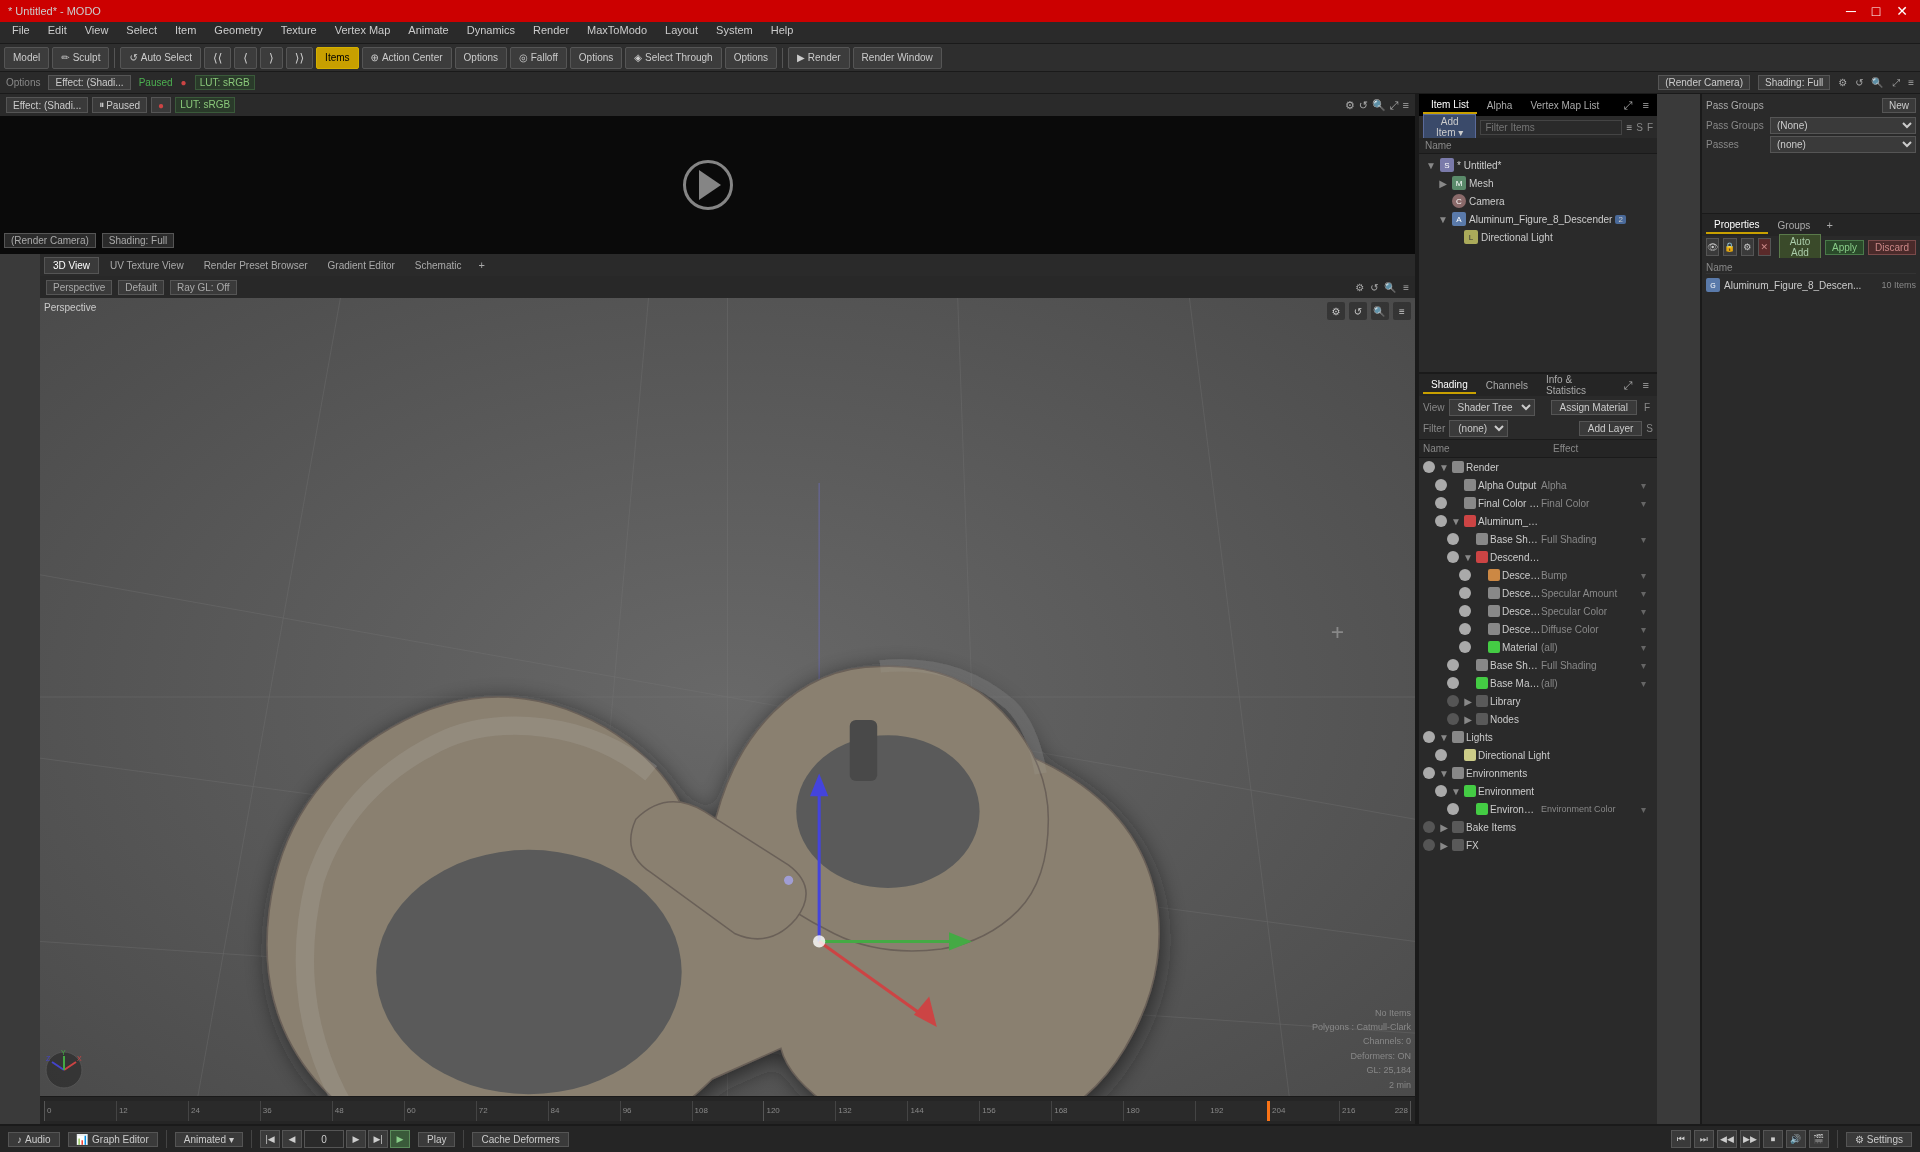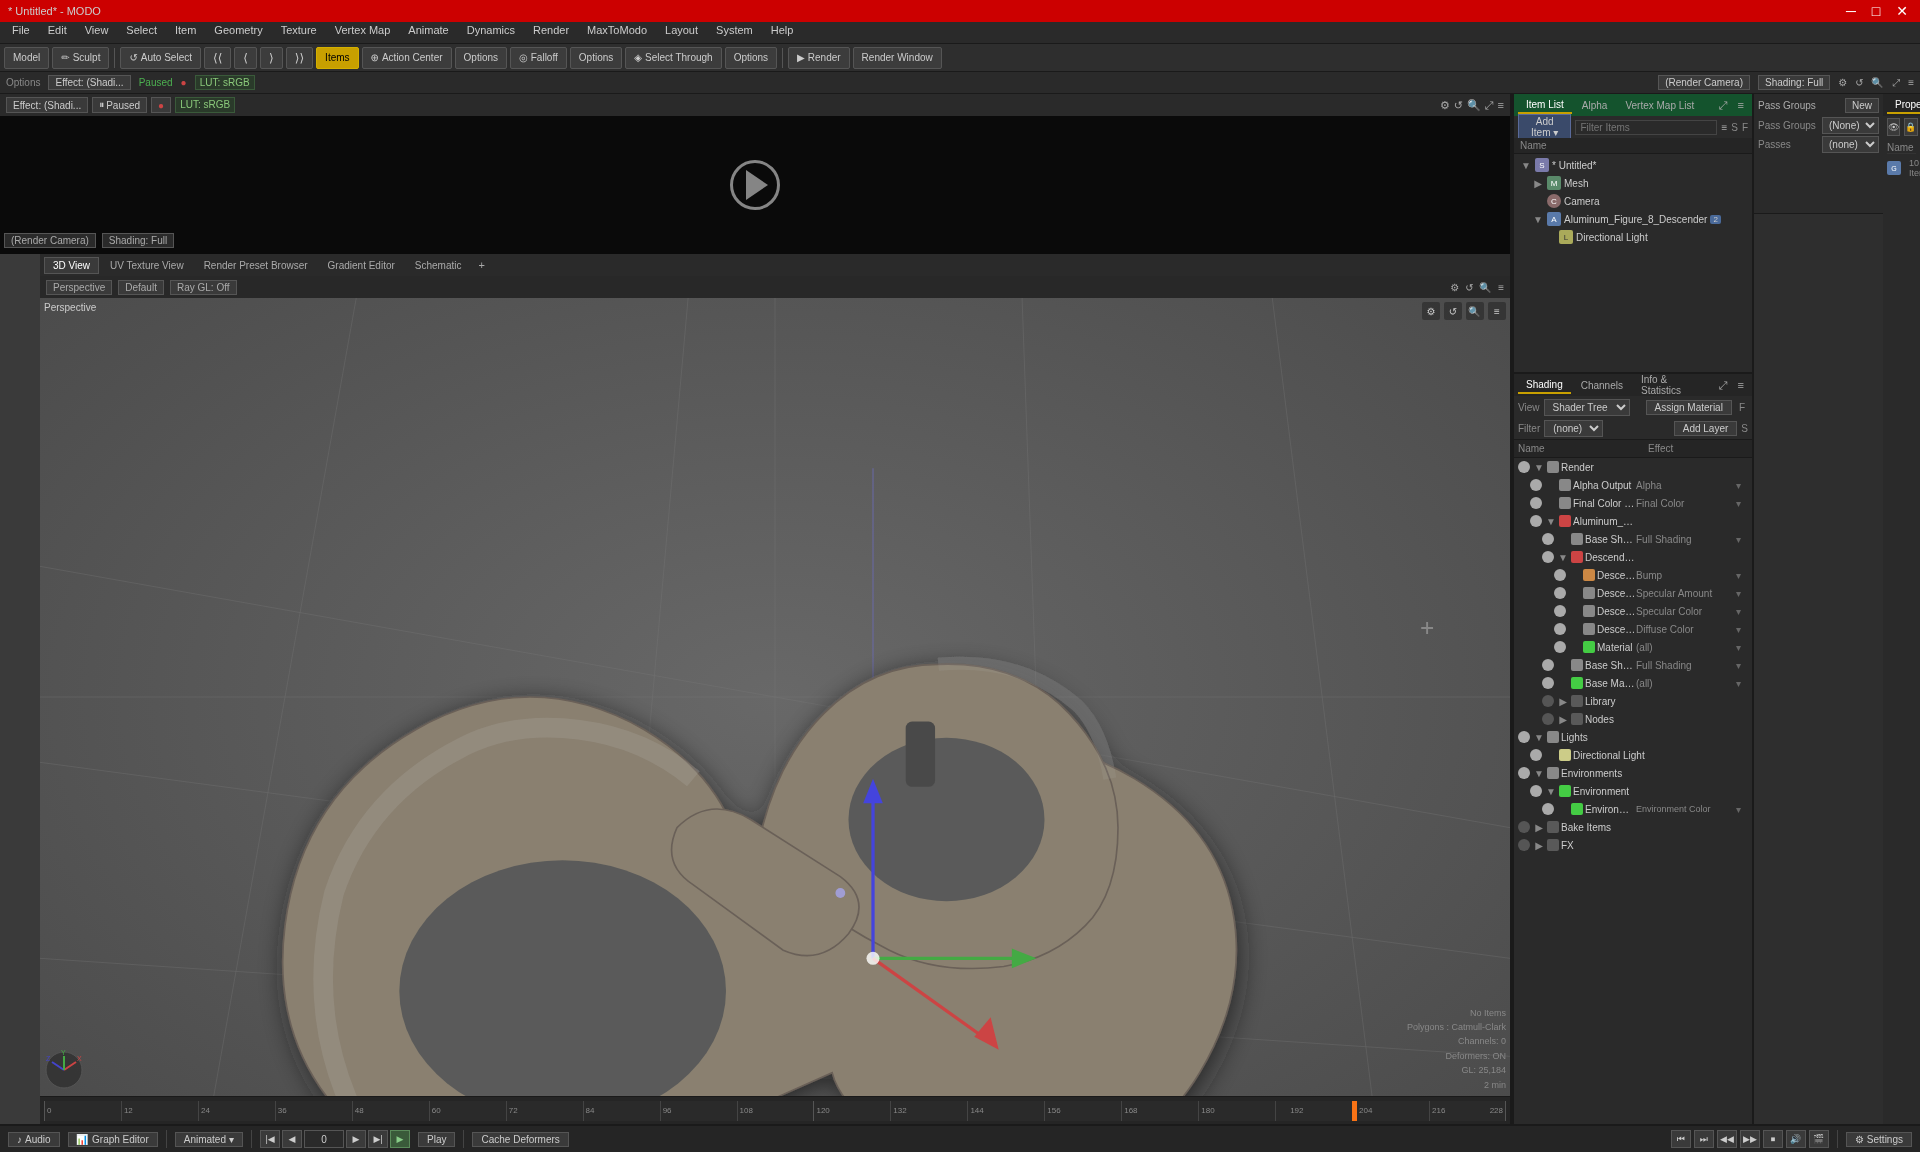--- a/index.html
+++ b/index.html
@@ -49,21 +49,21 @@
 
     
     #timeline { height: 28px; background: #252525; border-top: 1px solid #1a1a1a; display: flex; align-items: center; padding: 0 4px; }
     #timeline-ruler { flex: 1; height: 20px; background: #2a2a2a; position: relative; overflow: hidden; }
 
     
     #right-panel { width: 240px; display: flex; flex-direction: column; background: #2e2e2e; border-left: 2px solid #1a1a1a; }
 
     
     #item-list { height: 280px; border-bottom: 2px solid #1a1a1a; display: flex; flex-direction: column; }
-    #item-list-tabs { height: 22px; background: #14532d; display: flex; align-items: center; padding: 0 4px; gap: 2px; }
+    #item-list-tabs { height: 22px; background: #000000; display: flex; align-items: center; padding: 0 4px; gap: 2px; }
     .panel-tab { padding: 2px 8px; font-size: 10px; color: #aaa; cursor: pointer; }
     .panel-tab.active { color: #fff; border-bottom: 2px solid #c8a000; }
     #item-list-toolbar { height: 22px; background: #2a2a2a; display: flex; align-items: center; padding: 0 4px; gap: 4px; font-size: 10px; }
     .il-btn { padding: 1px 8px; background: #3a3a3a; border: 1px solid #555; color: #ccc; font-size: 10px; cursor: pointer; }
     .il-filter { flex: 1; padding: 1px 4px; background: #2a2a2a; border: 1px solid #444; color: #ccc; font-size: 10px; }
     #item-tree { flex: 1; overflow-y: auto; background: #2a2a2a; padding: 2px; }
     .tree-item { display: flex; align-items: center; padding: 2px 4px; font-size: 10px; color: #ccc; cursor: pointer; }
     .tree-expand { width: 12px; text-align: center; color: #888; }
     .tree-icon { width: 14px; height: 14px; border-radius: 2px; margin: 0 3px; display: inline-flex; align-items: center; justify-content: center; font-size: 8px; }
     .icon-scene { background: #888; }
@@ -86,21 +86,21 @@
     .sh-color { width: 12px; height: 12px; border-radius: 2px; margin: 0 2px; flex-shrink: 0; }
     .sh-name { flex: 1; overflow: hidden; text-overflow: ellipsis; white-space: nowrap; }
     .sh-effect { width: 100px; color: #888; font-size: 10px; overflow: hidden; text-overflow: ellipsis; white-space: nowrap; }
     .sh-arrow { width: 12px; color: #666; flex-shrink: 0; }
     .red-dot { background: #cc4444; }
     .green-dot { background: #44cc44; }
     .grey-dot { background: #888888; }
     .orange-dot { background: #cc8844; }
 
     
-    #far-right { width: 168px; display: flex; flex-direction: row; background: #2e2e2e; border-left: 2px solid #1a1a1a; }
+    #far-right { width: 220px; display: flex; flex-direction: column; background: #2e2e2e; border-left: 2px solid #1a1a1a; margin-left: 43px; }
     #pass-groups { height: 120px; background: #2a2a2a; border-bottom: 1px solid #1a1a1a; padding: 4px; }
     #pass-groups-header { display: flex; align-items: center; justify-content: space-between; margin-bottom: 4px; font-size: 10px; color: #aaa; }
     .pg-row { display: flex; align-items: center; gap: 4px; margin-bottom: 2px; font-size: 10px; }
     .pg-label { color: #888; width: 60px; }
     .pg-select { flex: 1; background: #3a3a3a; border: 1px solid #555; color: #ccc; font-size: 10px; padding: 1px 2px; }
     .pg-btn { padding: 1px 6px; background: #3a3a3a; border: 1px solid #555; color: #ccc; font-size: 10px; cursor: pointer; }
     #properties-panel { flex: 1; display: flex; flex-direction: column; overflow: hidden; }
     #properties-tabs { height: 22px; background: #252525; display: flex; align-items: center; padding: 0 4px; gap: 2px; }
     #properties-toolbar { height: 22px; background: #2a2a2a; display: flex; align-items: center; padding: 0 4px; gap: 4px; }
     .prop-icon-btn { width: 18px; height: 18px; background: #3a3a3a; border: 1px solid #555; display: flex; align-items: center; justify-content: center; font-size: 9px; color: #ccc; cursor: pointer; }
@@ -428,21 +428,21 @@
               <span style="position:absolute; left:36.84%; font-size:8px; color:#888; padding-left:2px; border-left:1px solid #444; height:100%; display:flex; align-items:center;">84</span>
               <span style="position:absolute; left:42.11%; font-size:8px; color:#888; padding-left:2px; border-left:1px solid #444; height:100%; display:flex; align-items:center;">96</span>
               <span style="position:absolute; left:47.37%; font-size:8px; color:#888; padding-left:2px; border-left:1px solid #444; height:100%; display:flex; align-items:center;">108</span>
               <span style="position:absolute; left:52.63%; font-size:8px; color:#888; padding-left:2px; border-left:1px solid #555; height:100%; display:flex; align-items:center;">120</span>
               <span style="position:absolute; left:57.89%; font-size:8px; color:#888; padding-left:2px; border-left:1px solid #444; height:100%; display:flex; align-items:center;">132</span>
               <span style="position:absolute; left:63.16%; font-size:8px; color:#888; padding-left:2px; border-left:1px solid #444; height:100%; display:flex; align-items:center;">144</span>
               <span style="position:absolute; left:68.42%; font-size:8px; color:#888; padding-left:2px; border-left:1px solid #444; height:100%; display:flex; align-items:center;">156</span>
               <span style="position:absolute; left:73.68%; font-size:8px; color:#888; padding-left:2px; border-left:1px solid #444; height:100%; display:flex; align-items:center;">168</span>
               <span style="position:absolute; left:78.95%; font-size:8px; color:#888; padding-left:2px; border-left:1px solid #444; height:100%; display:flex; align-items:center;">180</span>
               <span style="position:absolute; left:84.21%; font-size:8px; color:#888; padding-left:14px; border-left:1px solid #444; height:100%; display:flex; align-items:center;">192</span>
-              <span style="position:absolute; left:89.47%; font-size:8px; color:#888; padding-left:2px; border-left:5px solid #f97316; height:100%; display:flex; align-items:center;">204</span>
+              <span style="position:absolute; left:89.47%; font-size:8px; color:#888; padding-left:2px; border-left:3px solid #f97316; height:100%; display:flex; align-items:center;">204</span>
               <span style="position:absolute; left:94.74%; font-size:8px; color:#888; padding-left:2px; border-left:1px solid #444; height:100%; display:flex; align-items:center;">216</span>
               <span style="position:absolute; right:0px; font-size:8px; color:#888; padding-right:2px; border-right:1px solid #555; height:100%; display:flex; align-items:center;">228</span>
             </div>
           </div>
         </div>
       </div>
     </div>
 
   </div>
 

